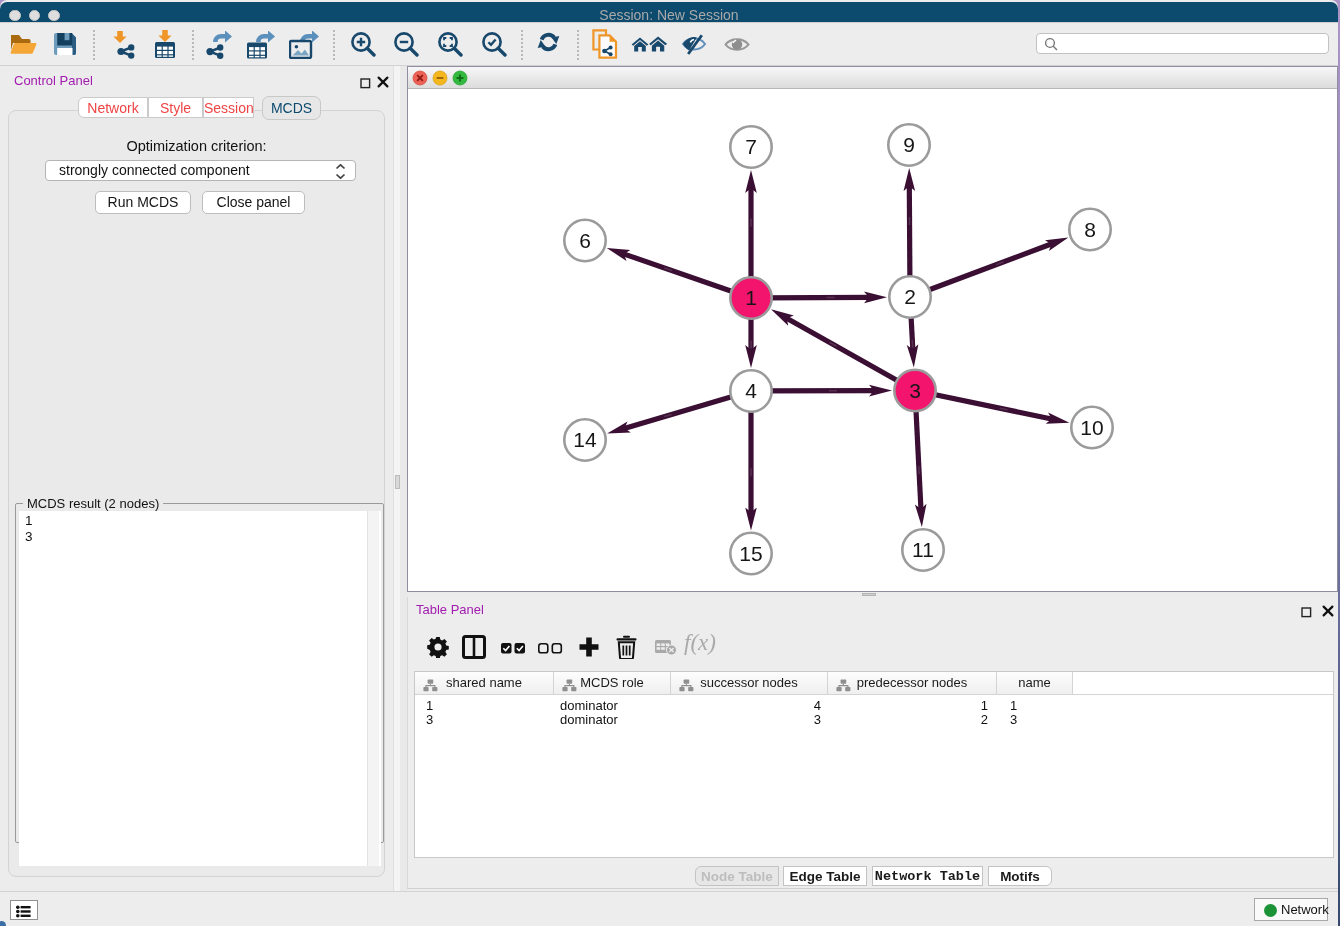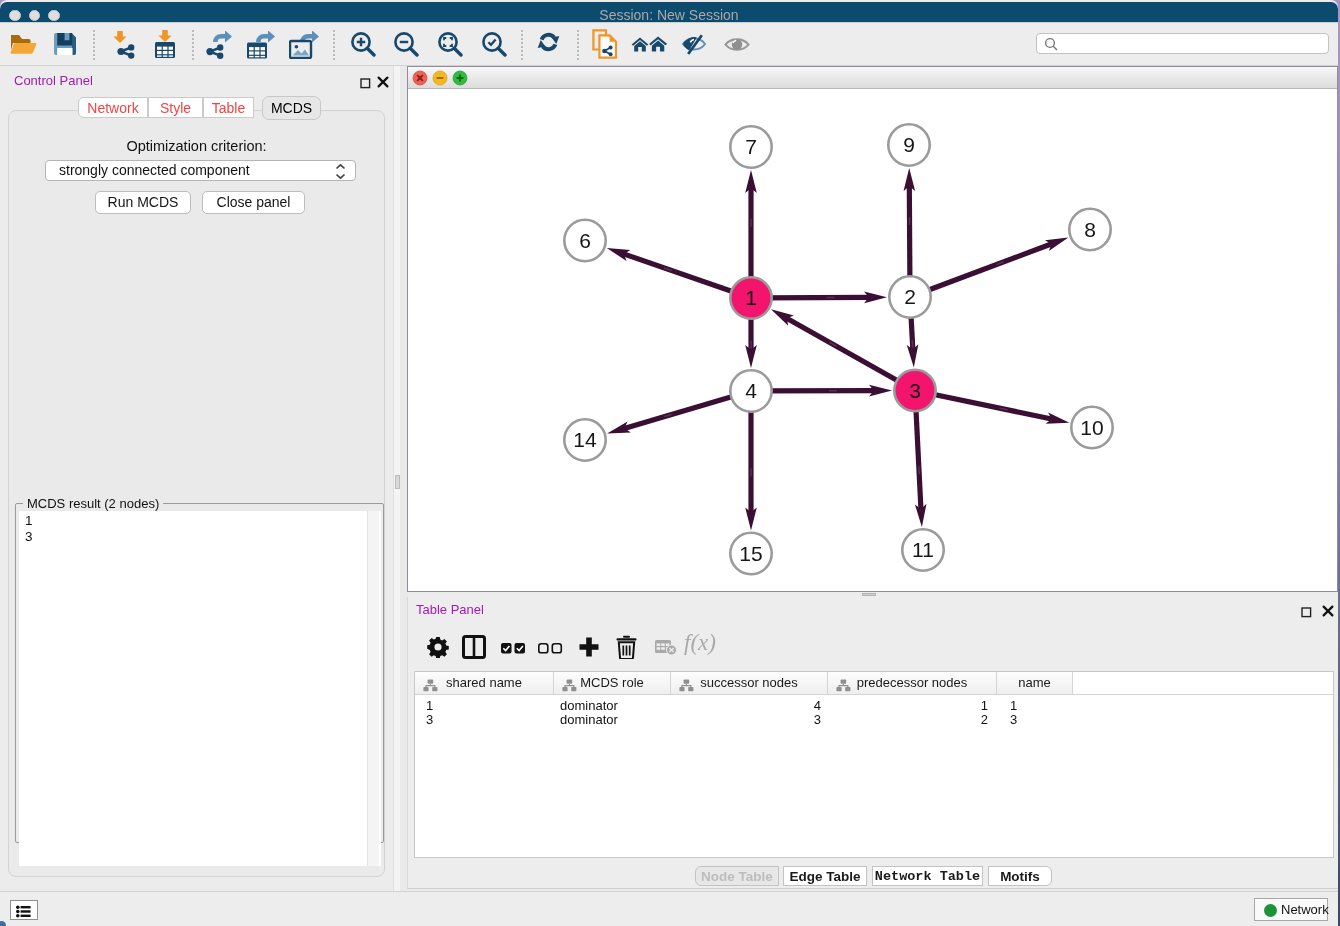--- a/index.html
+++ b/index.html
@@ -193,22 +193,22 @@
  <div id="cpanel">
   <div class="phead abs" style="left:14px;top:7px">Control Panel</div>
   <div class="abs" style="left:360px;top:9px"><svg width="11" height="11" viewBox="0 0 11 11">
           <rect x="1" y="1" width="8.6" height="8.6" fill="none" stroke="#222" stroke-width="1.4"></rect>
         </svg></div>
   <div class="abs" style="left:377px;top:8px"><svg width="12" height="12" viewBox="0 0 12 12">
           <path d="M1.6 1.6 L10.4 10.4 M10.4 1.6 L1.6 10.4" stroke="#111" stroke-width="2.2" stroke-linecap="round"></path>
         </svg></div>
   <div class="tabw" style="left:78px;top:31px;width:70px;border-radius:6px 0 0 6px">Network</div>
   <div class="tabw" style="left:148px;top:31px;width:55px">Style</div>
-  <div class="tabw" style="left:203px;top:31px;width:51px">Table</div>
-  <div class="tabw" style="left:262px;top:30px;width:59px;height:24px;line-height:22px;background:#e7e7e7;border-radius:7px;color:#000000;border-color:#c8c8c8">MCDS</div>
+  <div class="tabw" style="left:203px;top:31px;width:51px">Session</div>
+  <div class="tabw" style="left:262px;top:30px;width:59px;height:24px;line-height:22px;background:#e7e7e7;border-radius:7px;color:#0c4a6e;border-color:#c8c8c8">MCDS</div>
   <div id="cpbody">
    <div class="abs" style="left:0;top:27px;width:100%;text-align:center;font-size:14.5px;color:#111">Optimization criterion:</div>
    <div id="combo">strongly connected component
      <svg width="11" height="15" style="position:absolute;right:9px;top:2.5px" viewBox="0 0 11 15">
             <path d="M1.5 4.5 L5.5 0.8 L9.5 4.5 M1.5 10.5 L5.5 14.2 L9.5 10.5" fill="none" stroke="#444" stroke-width="1.7"></path>
           </svg>
    </div>
    <div class="btn" style="left:86px;top:80px;width:96px">Run MCDS</div>
    <div class="btn" style="left:193px;top:80px;width:103px">Close panel</div>
    <div id="mcdsbox">

